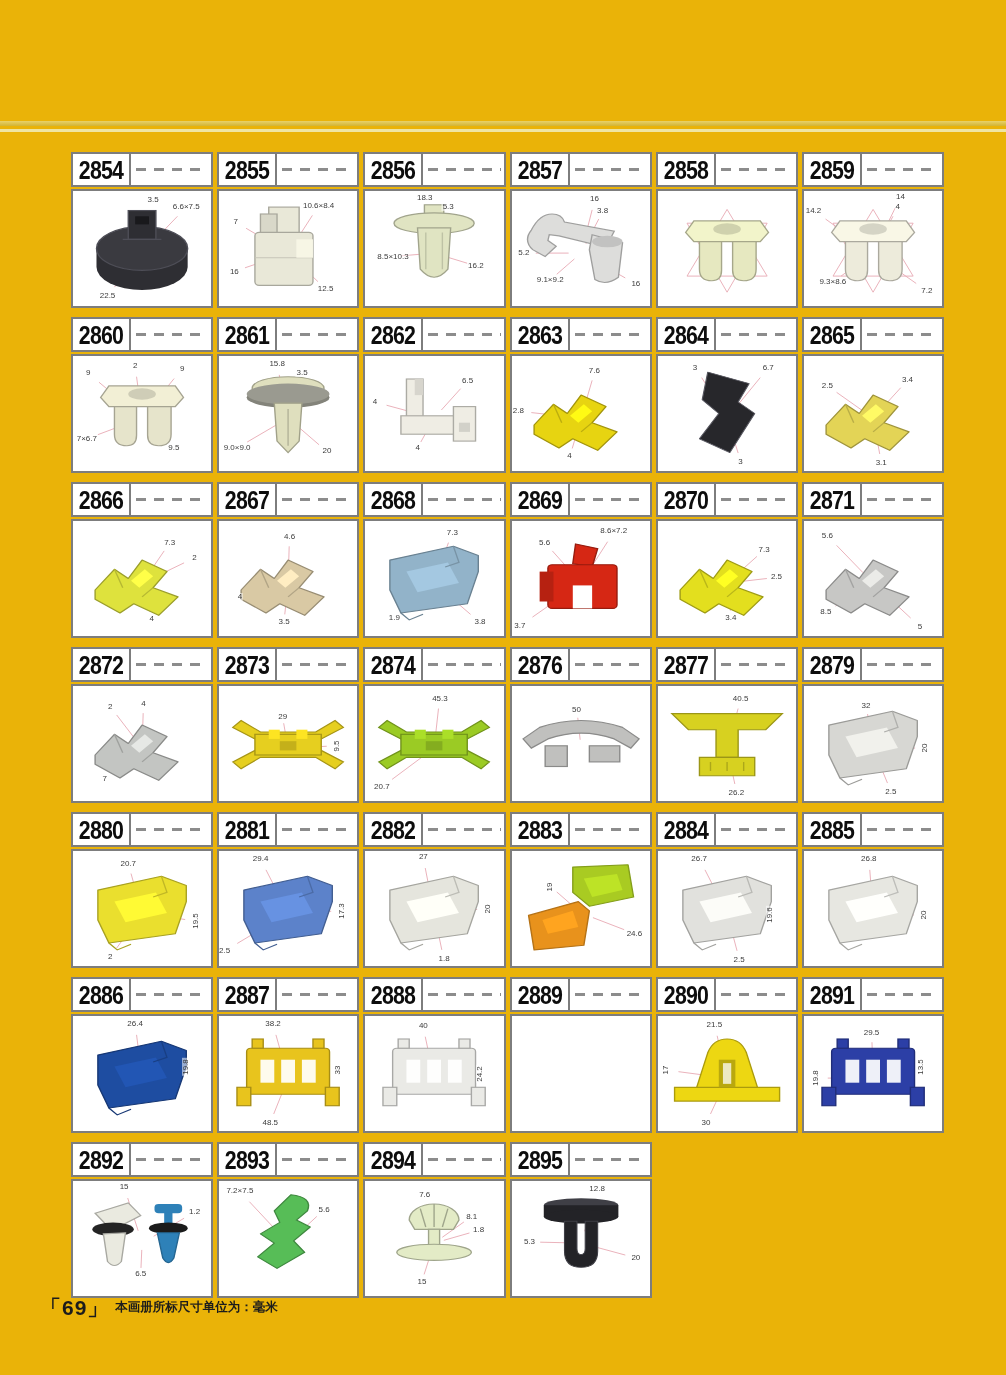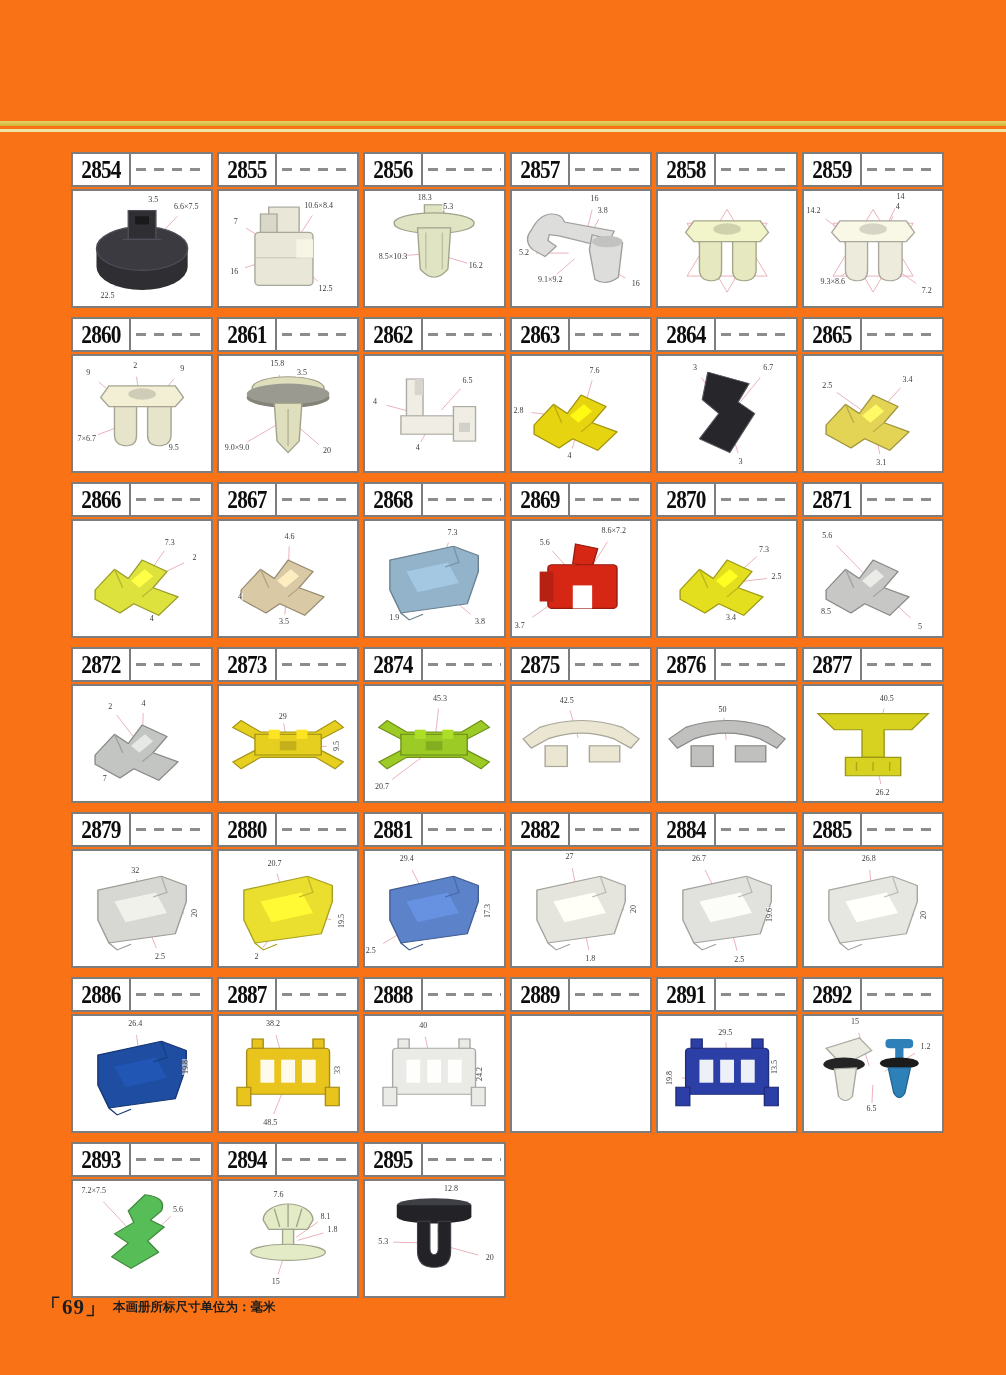--- a/index.html
+++ b/index.html
@@ -1,17 +1,17 @@
 <!DOCTYPE html>
 <html><head>
 <meta charset="utf-8">
 <style>
   html,body{margin:0;padding:0;background:#ffffff;}
-  .page{position:relative;width:1006px;height:1375px;background:#f97316;overflow:hidden;
-        font-family:Liberation Serif, serif;}
+  .page{position:relative;width:1006px;height:1375px;background:#eab308;overflow:hidden;
+        font-family:Liberation Sans, sans-serif;}
   .gold-band{position:absolute;left:0;top:121px;width:100%;height:5px;
              background:linear-gradient(#e8d26a,#d2b433);}
   .gold-band2{position:absolute;left:0;top:129px;width:100%;height:3px;background:#efe5a2;}
   .grid{position:absolute;left:71px;top:152px;width:873px;
         display:grid;grid-template-columns:repeat(6,1fr);column-gap:4px;row-gap:9px;}
   .cell{display:flex;flex-direction:column;gap:2px;box-sizing:border-box;}
   .hdr{height:35px;box-sizing:border-box;border:2px solid #7d7d7d;background:#fff;
        display:flex;align-items:stretch;}
   .num{width:58px;box-sizing:border-box;border-right:2px solid #7d7d7d;
        display:flex;align-items:center;justify-content:center;overflow:hidden;}
@@ -506,37 +506,20 @@
             <rect x="56" y="38" width="8" height="8" fill="rgb(171,223,40)"></rect>
   <rect x="44" y="48" width="12" height="8" fill="rgb(132,173,31)"></rect>
      </svg>
      <span class="dim" style="left:54%;top:11%">45.3</span>
           <span class="dim" style="left:12%;top:88%">20.7</span>
    </div>
       </div>
       <div class="cell">
    <div class="hdr">
      <div class="num">
-       <span>2875</span>
-     </div>
-     <div class="dash"></div>
-   </div>
-   <div class="img">
-     <svg class="fig" viewBox="0 0 100 100" preserveAspectRatio="none">
-       <line x1="42" y1="21.200000000000003" x2="47.8" y2="44.980000000000004" stroke="#e8a9b3" stroke-width="0.9" vector-effect="non-scaling-stroke"></line>
-            <path d="M8 46 L20 36 q30 -12 60 0 l12 10 -6 8 -12 -8 q-24 -10 -48 0 l-12 8 z" fill="#eae6d2" stroke="rgb(168,166,151)"></path>
-  <rect x="24" y="52" width="16" height="18" fill="#eae6d2" stroke="rgb(168,166,151)"></rect>
-  <rect x="56" y="52" width="22" height="14" fill="#eae6d2" stroke="rgb(168,166,151)"></rect>
-     </svg>
-     <span class="dim" style="left:40%;top:13%">42.5</span>
-   </div>
-      </div>
-      <div class="cell">
-   <div class="hdr">
-     <div class="num">
        <span>2876</span>
      </div>
      <div class="dash"></div>
    </div>
    <div class="img">
      <svg class="fig" viewBox="0 0 100 100" preserveAspectRatio="none">
        <line x1="47.6" y1="27.6" x2="49.34" y2="46.74" stroke="#e8a9b3" stroke-width="0.9" vector-effect="non-scaling-stroke"></line>
             <path d="M8 46 L20 36 q30 -12 60 0 l12 10 -6 8 -12 -8 q-24 -10 -48 0 l-12 8 z" fill="#c0c0be" stroke="rgb(138,138,137)"></path>
   <rect x="24" y="52" width="16" height="18" fill="#c0c0be" stroke="rgb(138,138,137)"></rect>
   <rect x="56" y="52" width="22" height="14" fill="#c0c0be" stroke="rgb(138,138,137)"></rect>
@@ -642,20 +625,40 @@
             <line x1="81.2" y1="50.8" x2="58.58" y2="53.12" stroke="#e8a9b3" stroke-width="0.9" vector-effect="non-scaling-stroke"></line>
             <line x1="55.6" y1="86" x2="51.54" y2="62.8" stroke="#e8a9b3" stroke-width="0.9" vector-effect="non-scaling-stroke"></line>
             <path d="M18 34 L64 22 82 30 82 44 74 72 26 80 18 60 Z" fill="#e5e5dd" stroke="rgb(165,165,159)" stroke-linejoin="round"></path>
   <path d="M30 44 L60 36 68 54 38 62 Z" fill="rgb(255,255,248)"></path>
   <path d="M64 22 l4 14 -10 4" stroke="rgb(188,188,181)" fill="none"></path>
             <path d="M26 80 l6 6 10 -5" stroke="rgb(165,165,159)" fill="none"></path>
      </svg>
      <span class="dim" style="left:42%;top:5%">27</span>
           <span class="dim rot" style="left:89%;top:50%">20</span>
           <span class="dim" style="left:57%;top:94%">1.8</span>
+   </div>
+      </div>
+      <div class="cell">
+   <div class="hdr">
+     <div class="num">
+       <span>2883</span>
+     </div>
+     <div class="dash"></div>
+   </div>
+   <div class="img">
+     <svg class="fig" viewBox="0 0 100 100" preserveAspectRatio="none">
+       <line x1="32.4" y1="35.6" x2="45.16" y2="48.94" stroke="#e8a9b3" stroke-width="0.9" vector-effect="non-scaling-stroke"></line>
+            <line x1="81.2" y1="68.4" x2="58.58" y2="57.96" stroke="#e8a9b3" stroke-width="0.9" vector-effect="non-scaling-stroke"></line>
+            <path d="M44 14 L84 12 88 40 56 48 44 36 Z" fill="#a9cb22" stroke="rgb(132,158,27)" stroke-linejoin="round"></path>
+  <path d="M52 24 L76 20 80 34 58 40 Z" fill="rgb(189,227,38)"></path>
+  <path d="M12 56 L48 44 56 52 52 82 16 86 Z" fill="#e8921c" stroke="rgb(181,114,22)" stroke-linejoin="round"></path>
+  <path d="M22 60 L44 52 48 66 26 72 Z" fill="rgb(255,164,31)"></path>
+     </svg>
+     <span class="dim rot" style="left:28%;top:31%">19</span>
+          <span class="dim" style="left:89%;top:72%">24.6</span>
    </div>
       </div>
       <div class="cell">
    <div class="hdr">
      <div class="num">
        <span>2884</span>
      </div>
      <div class="dash"></div>
    </div>
    <div class="img">
@@ -773,20 +776,42 @@
    <div class="img">
      <svg class="fig" viewBox="0 0 100 100" preserveAspectRatio="none">
        
      </svg>
 
    </div>
       </div>
       <div class="cell">
    <div class="hdr">
      <div class="num">
+       <span>2890</span>
+     </div>
+     <div class="dash"></div>
+   </div>
+   <div class="img">
+     <svg class="fig" viewBox="0 0 100 100" preserveAspectRatio="none">
+       <line x1="42.8" y1="17.200000000000003" x2="48.02" y2="43.88" stroke="#e8a9b3" stroke-width="0.9" vector-effect="non-scaling-stroke"></line>
+            <line x1="14.8" y1="48.4" x2="40.32" y2="52.46" stroke="#e8a9b3" stroke-width="0.9" vector-effect="non-scaling-stroke"></line>
+            <line x1="38" y1="85.2" x2="46.7" y2="62.58" stroke="#e8a9b3" stroke-width="0.9" vector-effect="non-scaling-stroke"></line>
+            <path d="M12 62 h76 v12 h-76 z" fill="#edd712" stroke="rgb(171,155,13)"></path>
+  <path d="M28 62 l8 -30 q4 -12 14 -12 q10 0 14 12 l8 30 z" fill="#edd712" stroke="rgb(171,155,13)"></path>
+  <rect x="44" y="38" width="12" height="24" fill="rgb(185,168,14)"></rect>
+            <rect x="47" y="41" width="6" height="18" fill="#ffffff" opacity="0.75"></rect>
+     </svg>
+     <span class="dim" style="left:41%;top:8%">21.5</span>
+          <span class="dim rot" style="left:6%;top:47%">17</span>
+          <span class="dim" style="left:35%;top:93%">30</span>
+   </div>
+      </div>
+      <div class="cell">
+   <div class="hdr">
+     <div class="num">
        <span>2891</span>
      </div>
      <div class="dash"></div>
    </div>
    <div class="img">
      <svg class="fig" viewBox="0 0 100 100" preserveAspectRatio="none">
        <line x1="49.2" y1="22.8" x2="49.78" y2="45.42" stroke="#e8a9b3" stroke-width="0.9" vector-effect="non-scaling-stroke"></line>
             <line x1="17.200000000000003" y1="54" x2="40.980000000000004" y2="54" stroke="#e8a9b3" stroke-width="0.9" vector-effect="non-scaling-stroke"></line>
             <line x1="78" y1="46" x2="57.7" y2="51.8" stroke="#e8a9b3" stroke-width="0.9" vector-effect="non-scaling-stroke"></line>
             <rect x="20" y="28" width="60" height="40" rx="3" fill="#2c3fa6" stroke="rgb(32,45,120)"></rect>

